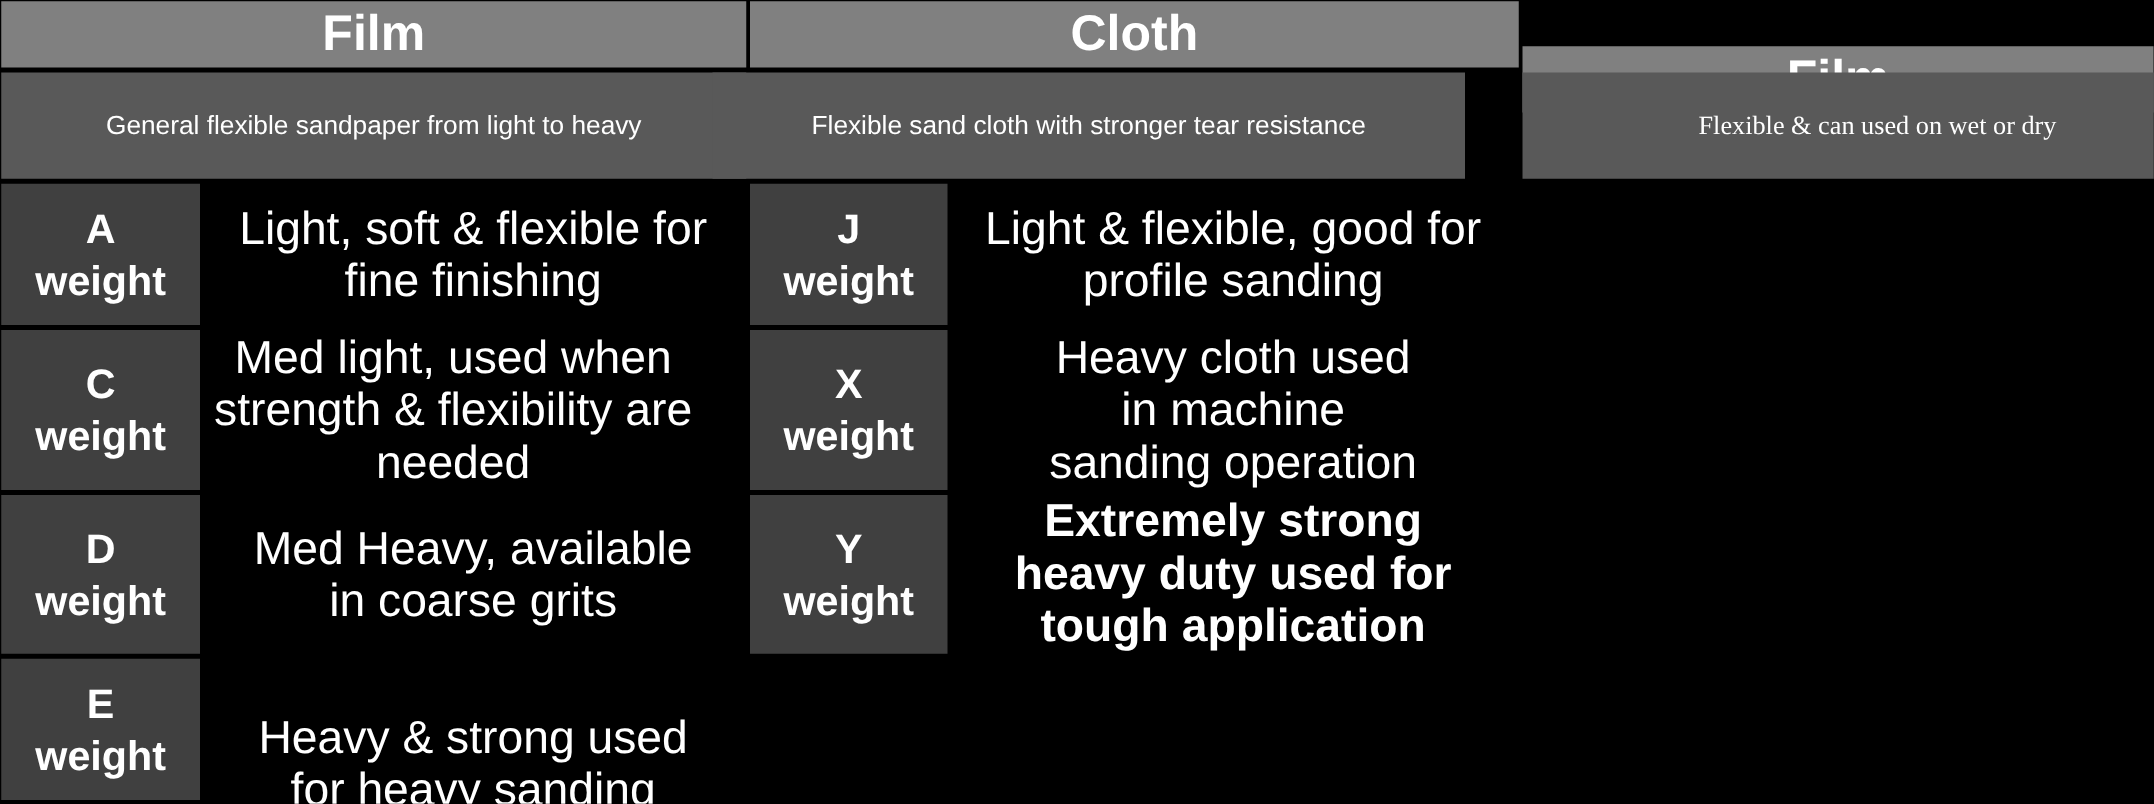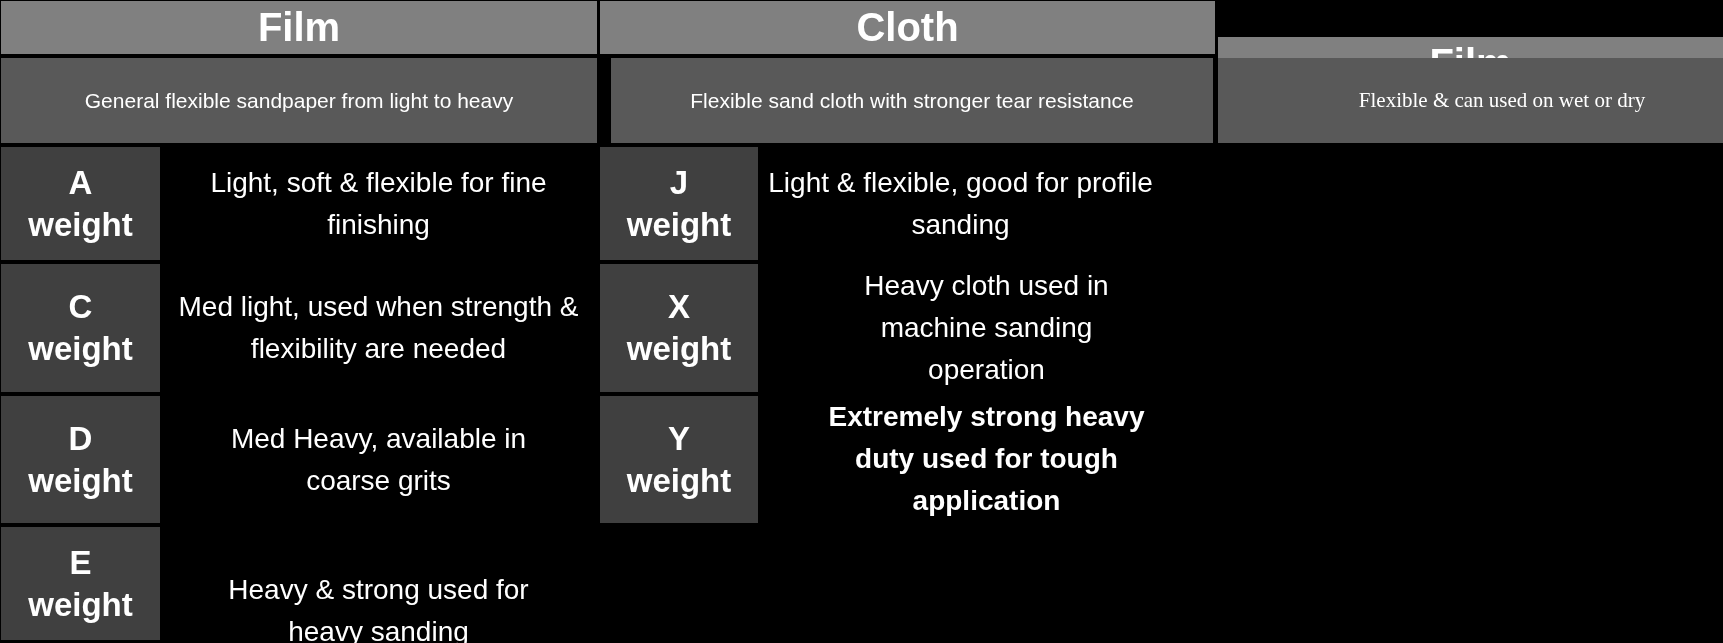--- a/index.html
+++ b/index.html
@@ -2,62 +2,62 @@
 <html><head>
 <meta charset="utf-8">
 <style>
   html, body { margin:0; padding:0; background:#000; }
   body { width:1723px; height:643px; position:relative; overflow:hidden;
          font-family:"Liberation Sans", sans-serif; color:#fff; }
   .abs { position:absolute; box-sizing:border-box; display:flex; align-items:center; justify-content:center; text-align:center; }
   .title { background:#808080; font-weight:bold; font-size:40px; }
   .sub { background:#595959; font-size:21px; line-height:41px; padding:0 10px; }
   .lbl { background:#404040; font-weight:bold; font-size:33px; line-height:42px; }
-  .desc { font-size:28px; line-height:42px; padding:0 6px; }
+  .desc { font-size:37px; line-height:42px; padding:0 6px; }
 </style>
 </head>
 <body>
 
 <div class="abs title" style="left:1px;top:1px;width:596px;height:53px;">Film</div>
 <div class="abs title" style="left:600px;top:1px;width:615px;height:53px;">Cloth</div>
 <div class="abs title" style="left:1218px;top:1px;width:505px;height:53px;margin-top:36px;">Film</div>
 
 <div class="abs sub" style="left:1px;top:58px;width:596px;height:85px;">General flexible sandpaper from light to heavy</div>
-<div class="abs sub" style="left:611px;top:58px;width:602px;height:85px;">Flexible sand cloth with stronger tear resistance</div>
+<div class="abs sub" style="left:570px;top:58px;width:602px;height:85px;">Flexible sand cloth with stronger tear resistance</div>
 <div class="abs sub" style="left:1218px;top:58px;width:568px;height:85px;padding:0 30px;font-family:Liberation Serif, serif;">Flexible &amp; can used on wet or dry</div>
 
 <div class="abs lbl" style="left:1px;top:147px;width:159px;height:113px;flex-direction:column;">
   <span>A</span>
   <span>weight</span>
 </div>
 <div class="abs desc" style="left:160px;top:147px;width:437px;height:113px;">Light, soft &amp; flexible for fine finishing</div>
 
 <div class="abs lbl" style="left:1px;top:264px;width:159px;height:128px;flex-direction:column;">
   <span>C</span>
   <span>weight</span>
 </div>
-<div class="abs desc" style="left:160px;top:264px;width:437px;height:128px;">Med light, used when strength &amp; flexibility are needed</div>
+<div class="abs desc" style="left:144px;top:264px;width:437px;height:128px;">Med light, used when strength &amp; flexibility are needed</div>
 
 <div class="abs lbl" style="left:1px;top:396px;width:159px;height:127px;flex-direction:column;">
   <span>D</span>
   <span>weight</span>
 </div>
 <div class="abs desc" style="left:160px;top:396px;width:437px;height:127px;padding:0 40px;">Med Heavy, available in coarse grits</div>
 
 <div class="abs lbl" style="left:1px;top:527px;width:159px;height:113px;flex-direction:column;">
   <span>E</span>
   <span>weight</span>
 </div>
 <div class="abs desc" style="left:160px;top:554px;width:437px;height:113px;padding:0 28px;">Heavy &amp; strong used for heavy sanding</div>
 
 <div class="abs lbl" style="left:600px;top:147px;width:158px;height:113px;flex-direction:column;">
   <span>J</span>
   <span>weight</span>
 </div>
-<div class="abs desc" style="left:732px;top:147px;width:457px;height:113px;padding:0 20px;">Light &amp; flexible, good for profile sanding</div>
+<div class="abs desc" style="left:758px;top:147px;width:457px;height:113px;padding:0 20px;">Light &amp; flexible, good for profile sanding</div>
 
 <div class="abs lbl" style="left:600px;top:264px;width:158px;height:128px;flex-direction:column;">
   <span>X</span>
   <span>weight</span>
 </div>
 <div class="abs desc" style="left:758px;top:264px;width:457px;height:128px;padding:0 80px;">Heavy cloth used in machine sanding operation</div>
 
 <div class="abs lbl" style="left:600px;top:396px;width:158px;height:127px;flex-direction:column;">
   <span>Y</span>
   <span>weight</span>

